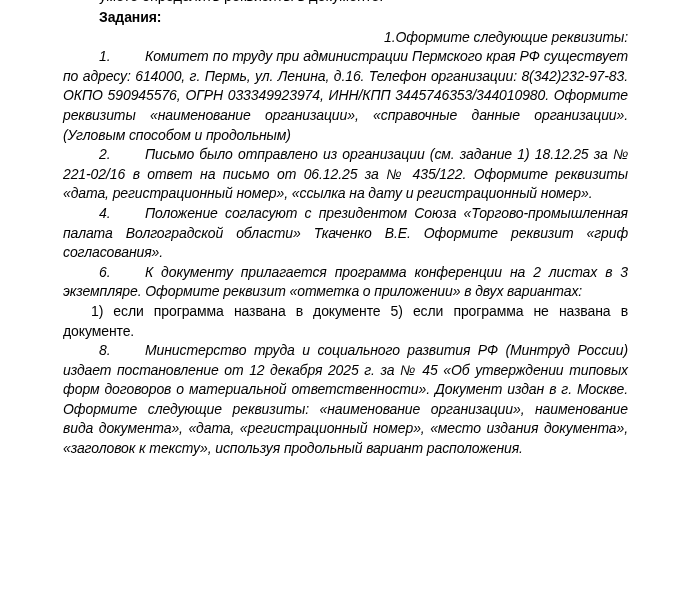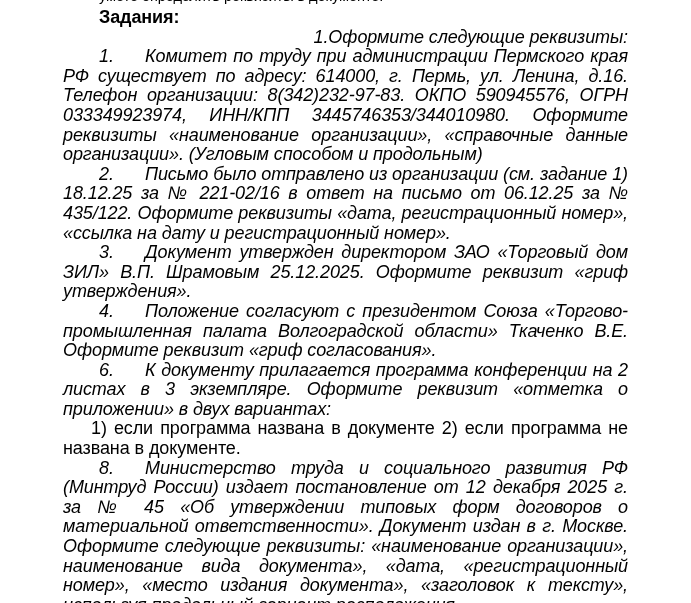--- a/index.html
+++ b/index.html
@@ -41,21 +41,21 @@
     text-align: justify;
     text-indent: 36px;
     white-space: nowrap;
     letter-spacing: -0.1px;
   }
   .body-flow {
     padding-top: 8px;
   }
   p {
     margin: 0;
-    font-size: 18px;
+    font-size: 14px;
     line-height: 19.6px;
     text-align: justify;
     letter-spacing: -0.1px;
     word-spacing: 0px;
   }
   p.heading {
     font-weight: bold;
     text-indent: 36px;
     text-align: left;
   }
@@ -102,34 +102,31 @@
     </p>
 
     <p class="item">
       <span class="num">1.</span><span>Комитет по труду при администрации Пермского края РФ существует по адресу: 614000, г. Пермь, ул. Ленина, д.16. Телефон организации: 8(342)232-97-83. ОКПО 590945576, ОГРН 033349923974, ИНН/КПП 3445746353/344010980. Оформите реквизиты «наименование организации», «справочные данные организации». (Угловым способом и продольным)</span>
     </p>
 
     <p class="item">
       <span class="num">2.</span><span>Письмо было отправлено из организации (см. задание 1) 18.12.25 за № 221-02/16 в ответ на письмо от 06.12.25 за № 435/122. Оформите реквизиты «дата, регистрационный номер», «ссылка на дату и регистрационный номер».</span>
     </p>
 
-    <p class="item">
-      <span class="num">3.</span><span>Документ утвержден директором ЗАО «Торговый дом ЗИЛ» В.П. Шрамовым 25.12.2025. Оформите реквизит «гриф утверждения».</span>
-    </p>
 
     <p class="item">
       <span class="num">4.</span><span>Положение согласуют с президентом Союза «Торгово-промышленная палата Волгоградской области» Ткаченко В.Е. Оформите реквизит «гриф согласования».</span>
     </p>
 
 
     <p class="item">
       <span class="num">6.</span><span>К документу прилагается программа конференции на 2 листах в 3 экземпляре. Оформите реквизит «отметка о приложении» в двух вариантах:</span>
     </p>
 
-    <p class="subnum">1) если программа названа в документе 2) если программа не названа в документе.</p>
+    <p class="subnum">1) если программа названа в документе 5) если программа не названа в документе.</p>
 
 
     <p class="item">
       <span class="num">8.</span><span>Министерство труда и социального развития РФ (Минтруд России) издает постановление от 12 декабря 2025 г. за № 45 «Об утверждении типовых форм договоров о материальной ответственности». Документ издан в г. Москве. Оформите следующие реквизиты: «наименование организации», наименование вида документа», «дата, «регистрационный номер», «место издания документа», «заголовок к тексту», используя продольный вариант расположения.</span>
     </p>
 
   </div>
 </div>
 
 </body></html>

